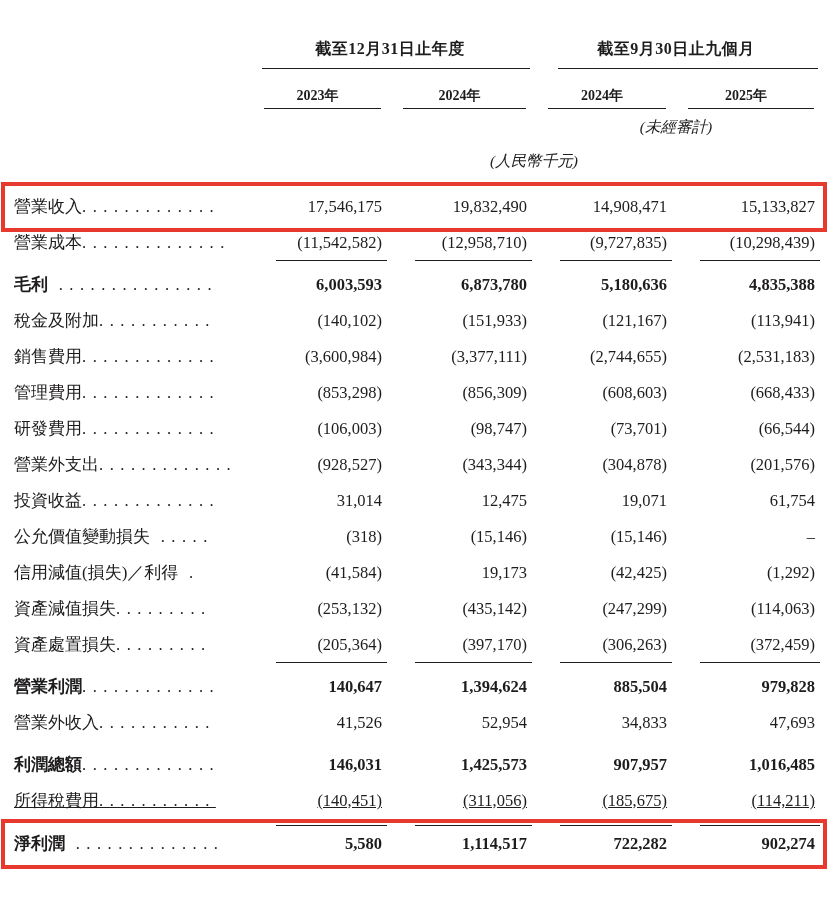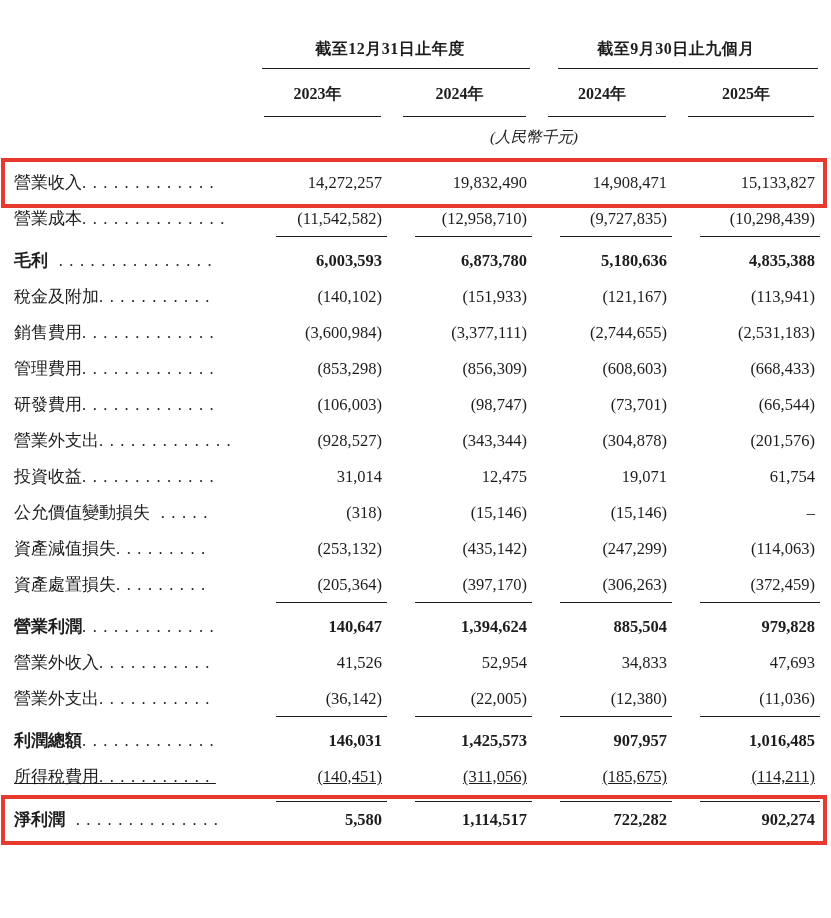--- a/index.html
+++ b/index.html
@@ -33,22 +33,22 @@
     letter-spacing:0.5px;
   }
   th.group::after {
     content:""; position:absolute; bottom:0; border-bottom:1.6px solid #1e1c1c;
   }
   th.group.g1::after { left:14px; right:2px; }
   th.group.g2::after { left:26px; right:2px; }
 
   tr.years-row th { height:36px; }
   th.year {
-    font-size:16px; font-weight:bold; text-align:center;
-    padding-bottom:12px; position:relative;
+    font-size:14px; font-weight:bold; text-align:center;
+    padding-bottom:4px; position:relative;
   }
   th.year::after {
     content:""; position:absolute; bottom:0; left:16px; right:6px;
     border-bottom:1.6px solid #1e1c1c;
   }
   tr.note-row td {
     font-style:italic; font-size:15.5px; text-align:center;
     height:29px; padding-bottom:3px;
   }
   tr.note-row2 td { height:31px; }
@@ -98,32 +98,37 @@
         <th class="group g1" colspan="2">截至12月31日止年度</th>
         <th class="group g2" colspan="2">截至9月30日止九個月</th>
       </tr>
       <tr class="years-row">
         <th></th>
         <th class="year">2023年</th>
         <th class="year">2024年</th>
         <th class="year">2024年</th>
         <th class="year">2025年</th>
       </tr>
+      <tr class="note-row">
+        <td></td>
+        <td colspan="2"></td>
+        <td colspan="2">(未經審計)</td>
+      </tr>
       <tr class="note-row note-row2">
         <td></td>
         <td colspan="4">(人民幣千元)</td>
       </tr>
       <tr class="header-spacer">
         <td colspan="5"></td>
       </tr>
     </thead>
     <tbody id="rows-body">
         <tr class="hl">
           <td class="lbl"><span>營業收入</span><span class="leader">.............</span></td>
-          <td class="num">14,272,257</td>
+          <td class="num">17,546,175</td>
           <td class="num">19,832,490</td>
           <td class="num">14,908,471</td>
           <td class="num">15,133,827</td>
         </tr>
         <tr>
           <td class="lbl"><span>營業成本</span><span class="leader">..............</span></td>
           <td class="num rl">(11,542,582)</td>
           <td class="num rl">(12,958,710)</td>
           <td class="num rl">(9,727,835)</td>
           <td class="num rl">(10,298,439)</td>
@@ -178,20 +183,27 @@
           <td class="num">61,754</td>
         </tr>
         <tr>
           <td class="lbl"><span>公允價值變動損失</span><span class="leader"> .....</span></td>
           <td class="num">(318)</td>
           <td class="num">(15,146)</td>
           <td class="num">(15,146)</td>
           <td class="num">–</td>
         </tr>
         <tr>
+          <td class="lbl"><span>信用減值(損失)／利得</span><span class="leader"> .</span></td>
+          <td class="num">(41,584)</td>
+          <td class="num">19,173</td>
+          <td class="num">(42,425)</td>
+          <td class="num">(1,292)</td>
+        </tr>
+        <tr>
           <td class="lbl"><span>資產減值損失</span><span class="leader">.........</span></td>
           <td class="num">(253,132)</td>
           <td class="num">(435,142)</td>
           <td class="num">(247,299)</td>
           <td class="num">(114,063)</td>
         </tr>
         <tr>
           <td class="lbl"><span>資產處置損失</span><span class="leader">.........</span></td>
           <td class="num rl">(205,364)</td>
           <td class="num rl">(397,170)</td>
@@ -205,27 +217,20 @@
           <td class="num">885,504</td>
           <td class="num">979,828</td>
         </tr>
         <tr>
           <td class="lbl"><span>營業外收入</span><span class="leader">...........</span></td>
           <td class="num">41,526</td>
           <td class="num">52,954</td>
           <td class="num">34,833</td>
           <td class="num">47,693</td>
         </tr>
-        <tr>
-          <td class="lbl"><span>營業外支出</span><span class="leader">...........</span></td>
-          <td class="num rl">(36,142)</td>
-          <td class="num rl">(22,005)</td>
-          <td class="num rl">(12,380)</td>
-          <td class="num rl">(11,036)</td>
-        </tr>
         <tr class="bold total">
           <td class="lbl"><span>利潤總額</span><span class="leader">.............</span></td>
           <td class="num">146,031</td>
           <td class="num">1,425,573</td>
           <td class="num">907,957</td>
           <td class="num">1,016,485</td>
         </tr>
         <tr class="pregap">
           <td class="lbl"><span>所得稅費用</span><span class="leader">...........</span></td>
           <td class="num rl">(140,451)</td>

